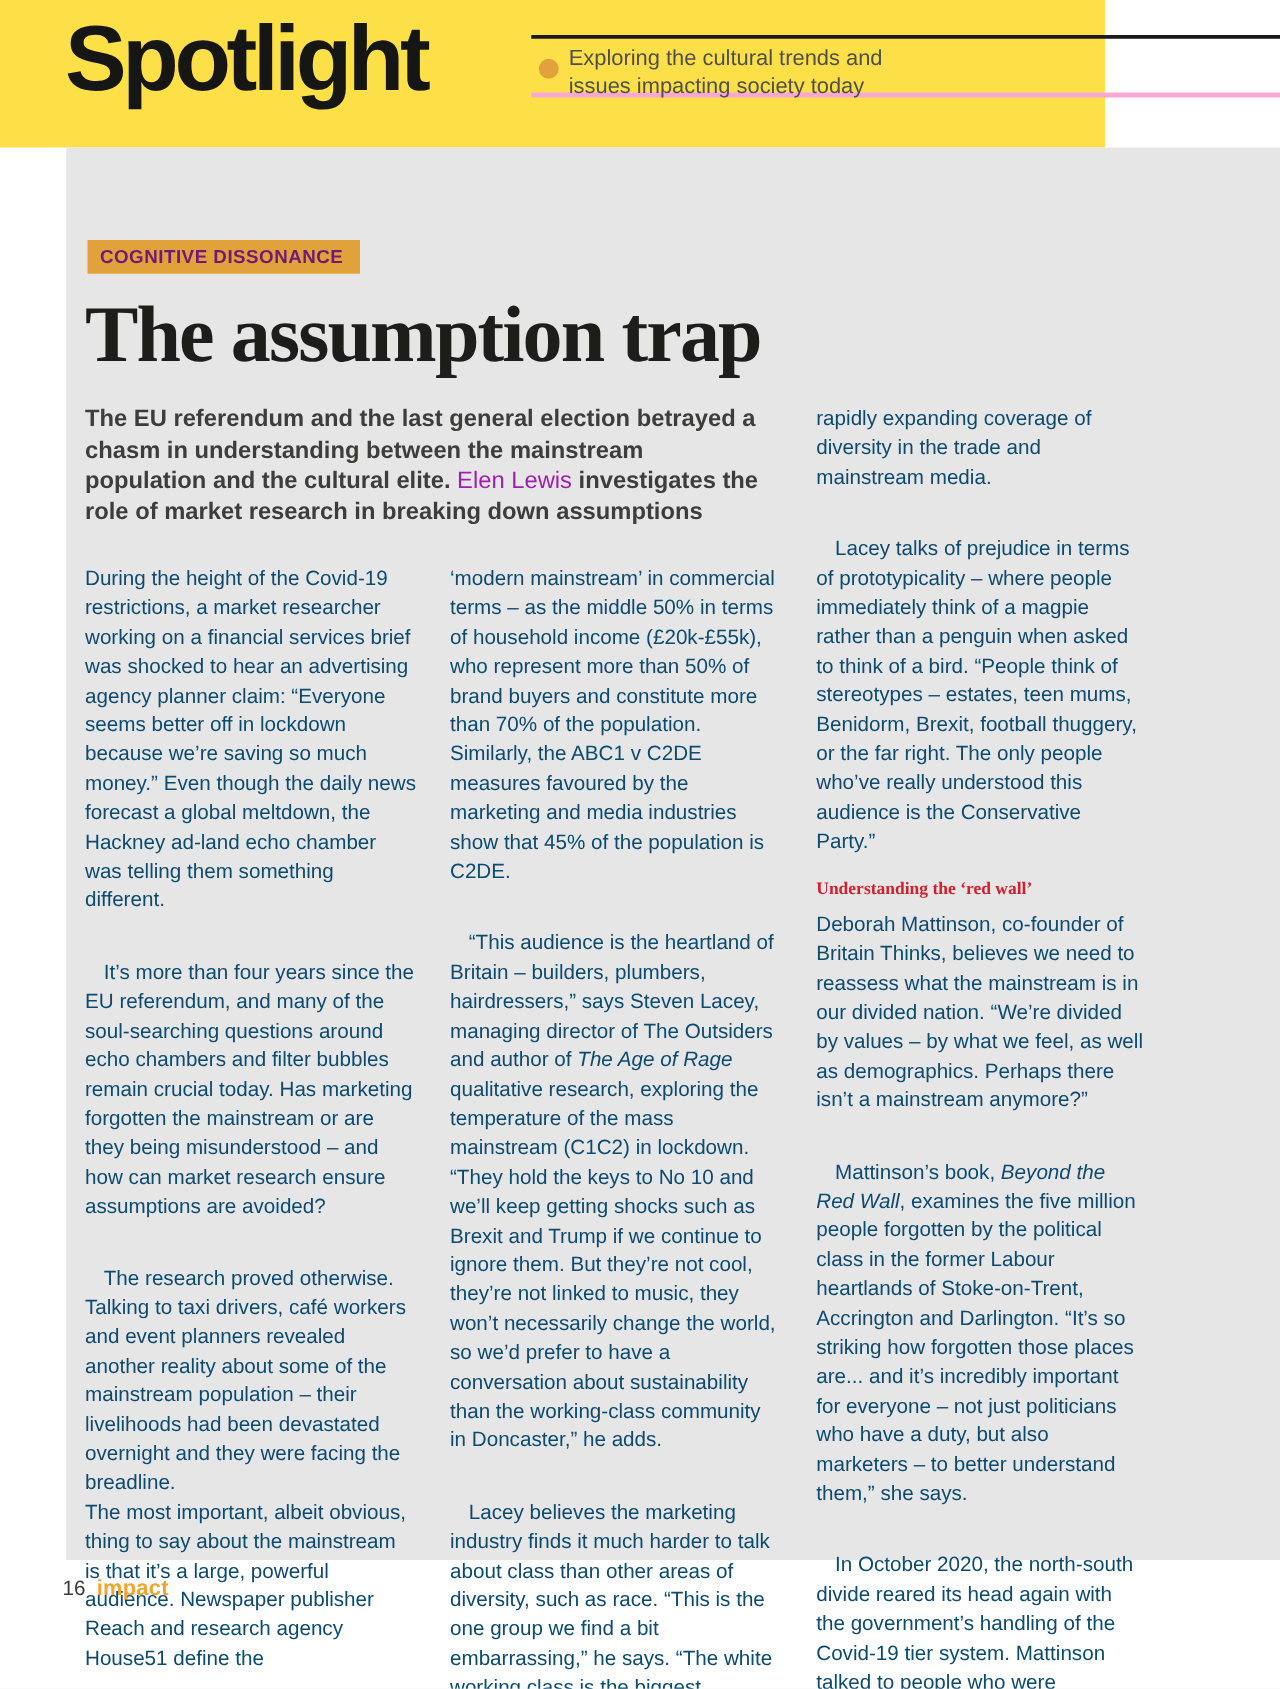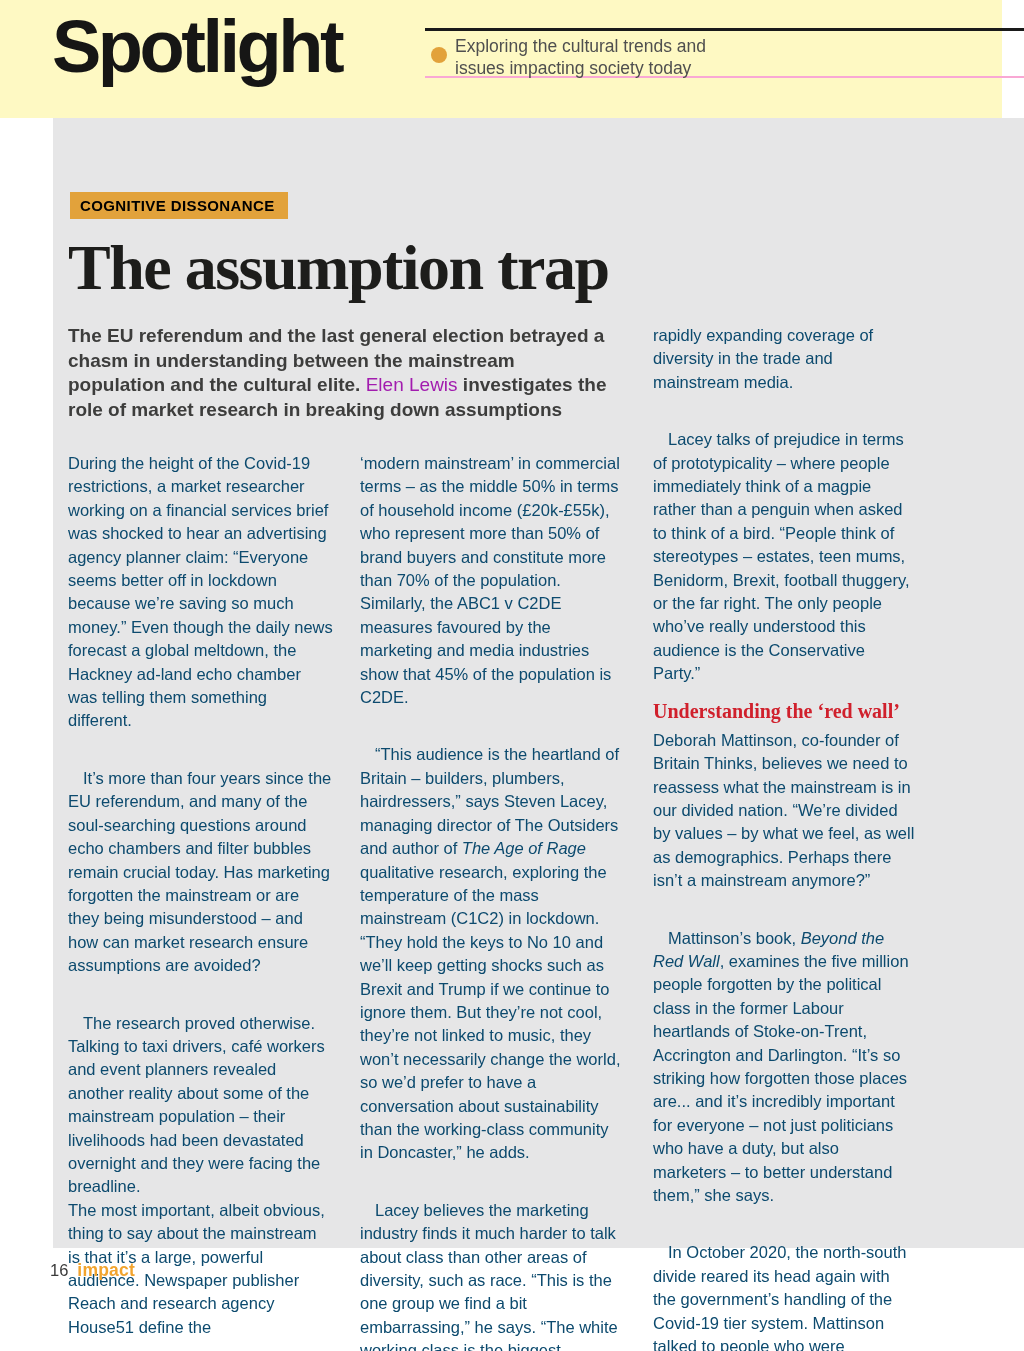--- a/index.html
+++ b/index.html
@@ -4,49 +4,49 @@
 <style>
   * { margin:0; padding:0; box-sizing:border-box; }
   html,body { width:1024px; height:1351px; overflow:hidden; }
   body {
     background:#ffffff;
     font-family:"Liberation Sans", sans-serif;
     position:relative;
   }
 
   
-  .masthead { position:absolute; top:0; left:0; width:1002px; height:118px; background:#fef9c3; }
+  .masthead { position:absolute; top:0; left:0; width:884px; height:118px; background:#fde047; }
   .brand {
     position:absolute; left:52px; top:4px;
     font-size:74px; font-weight:900; letter-spacing:-3.5px;
     color:#161615;
   }
   .tagline-block {
     position:absolute; left:425px; top:28px; width:599px; height:50px;
     border-top:3px solid #1a1a1a;
-    border-bottom:2px solid #f9a8d4;
+    border-bottom:4px solid #f9a8d4;
     padding:5px 0 0 30px;
   }
   .dot {
     position:absolute; left:6px; top:16px;
     width:16px; height:16px; border-radius:50%;
     background:var(--accent-orange);
   }
   .tagline { font-size:17.5px; line-height:21.5px; color:#4f4f4f; }
 
   
   .content-panel {
     position:absolute; top:118px; left:53px;
     width:971px; height:1130px;
     background:var(--panel-gray);
     padding:74px 0 0 15px;
   }
   .kicker {
     display:inline-block; margin-left:2px;
-    background:var(--accent-orange); color:#000000;
+    background:var(--accent-orange); color:#701a75;
     font-size:15px; font-weight:700; letter-spacing:0.4px;
     padding:5px 13px 5px 10px;
   }
   .headline {
     font-family:"Liberation Serif", serif;
     font-size:64px; line-height:66px; font-weight:900;
     letter-spacing:-1.5px; color:#1d1d1b;
     margin:16px 0 0 0;
   }
 
@@ -68,21 +68,21 @@
   .body-para {
     font-size:16.5px; line-height:23.4px;
     color:#0c4a6e;
   }
   .body-para.indent { text-indent:15px;margin-top:34px; }
   .body-para em { font-style:italic; }
 
   .col-heading {
     font-family:"Liberation Serif", serif;
     color:var(--heading-red);
-    font-size:20px; line-height:25px; font-weight:700;
+    font-size:14px; line-height:25px; font-weight:700;
     margin:13px 0 5px 0;
   }
 
   
   .page-footer { position:absolute; left:50px; top:1260px; }
   .folio { font-size:16.5px; color:#3a3a3a; }
   .mag-logo {
     margin-left:9px;
     color:var(--logo-orange);
     font-size:17.5px; font-weight:800; letter-spacing:0.2px;

